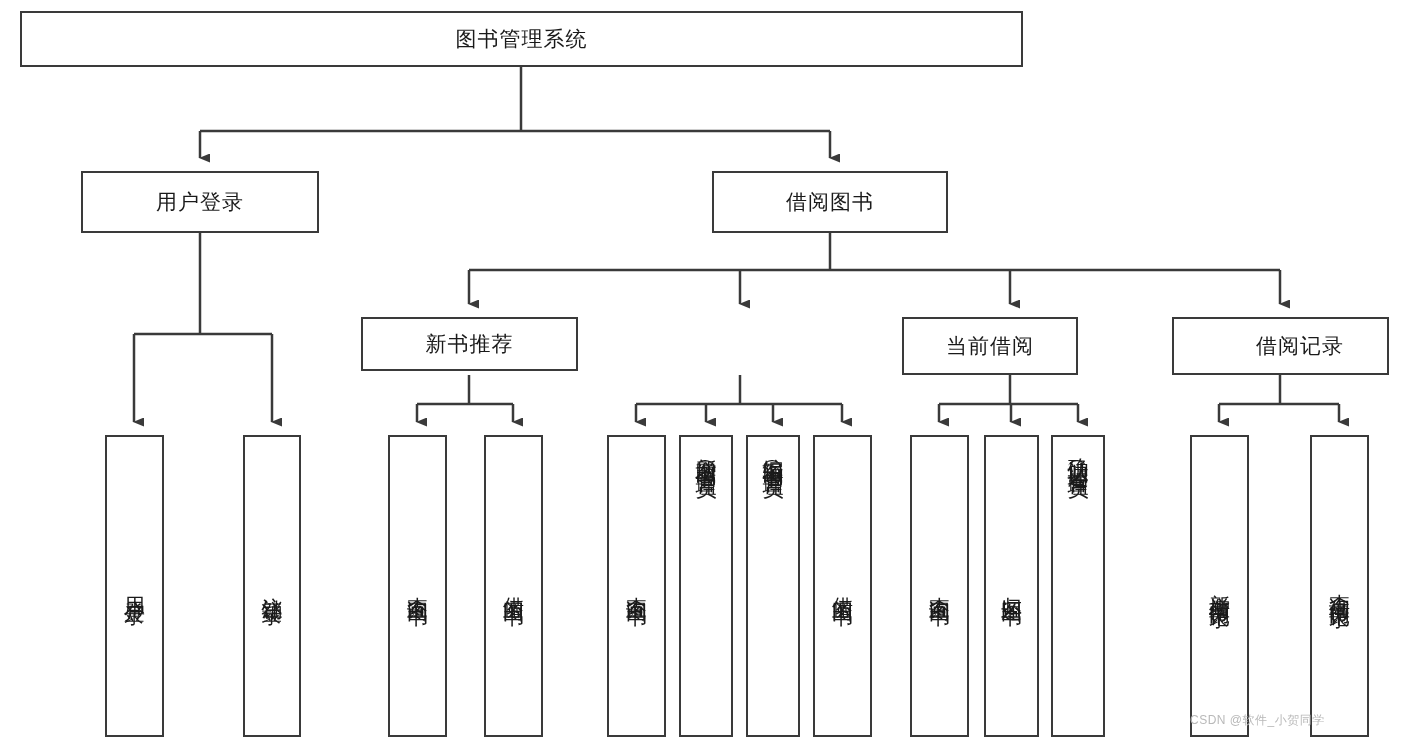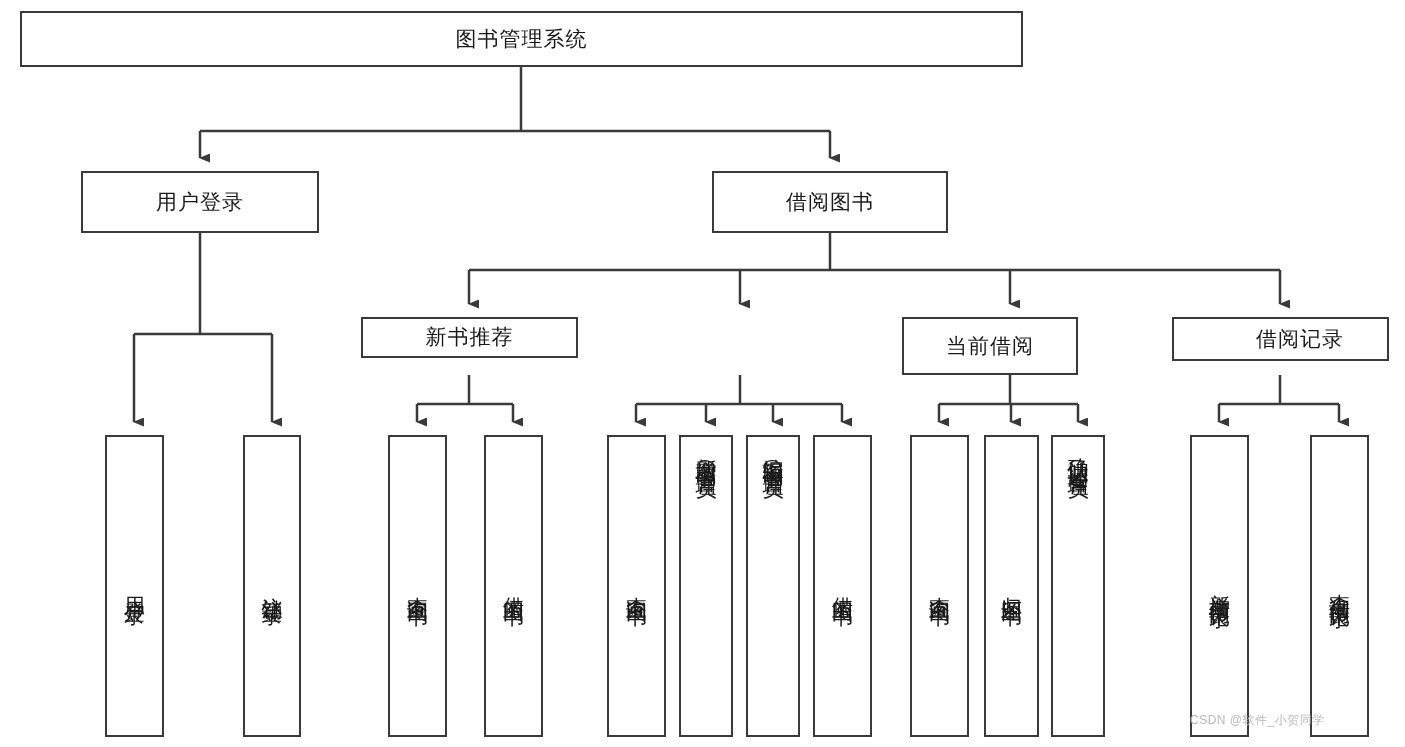--- a/index.html
+++ b/index.html
@@ -127,27 +127,27 @@
     <span class="node-label">图书管理系统</span>
   </div>
 
   <div class="node horiz" style="left:81px; top:171px; width:238px; height:62px;">
     <span class="node-label">用户登录</span>
   </div>
   <div class="node horiz" style="left:712px; top:171px; width:236px; height:62px;">
     <span class="node-label">借阅图书</span>
   </div>
 
-  <div class="node horiz" style="left:361px; top:317px; width:217px; height:41px;font-family:Liberation Serif, serif;">
+  <div class="node horiz" style="left:361px; top:317px; width:217px; height:54px;">
     <span class="node-label">新书推荐</span>
   </div>
   <div class="node horiz" style="left:902px; top:317px; width:176px; height:58px;">
     <span class="node-label">当前借阅</span>
   </div>
-  <div class="node horiz" style="left:1172px; top:317px; width:217px; height:44px;padding-left:39px;">
+  <div class="node horiz" style="left:1172px; top:317px; width:217px; height:58px;padding-left:39px;">
     <span class="node-label">借阅记录</span>
   </div>
 
   <div class="node vert" style="left:105px; top:435px; width:59px; height:302px;">
     <span class="node-label">用户登录</span>
   </div>
   <div class="node vert" style="left:243px; top:435px; width:58px; height:302px;">
     <span class="node-label">注销登录</span>
   </div>
 

